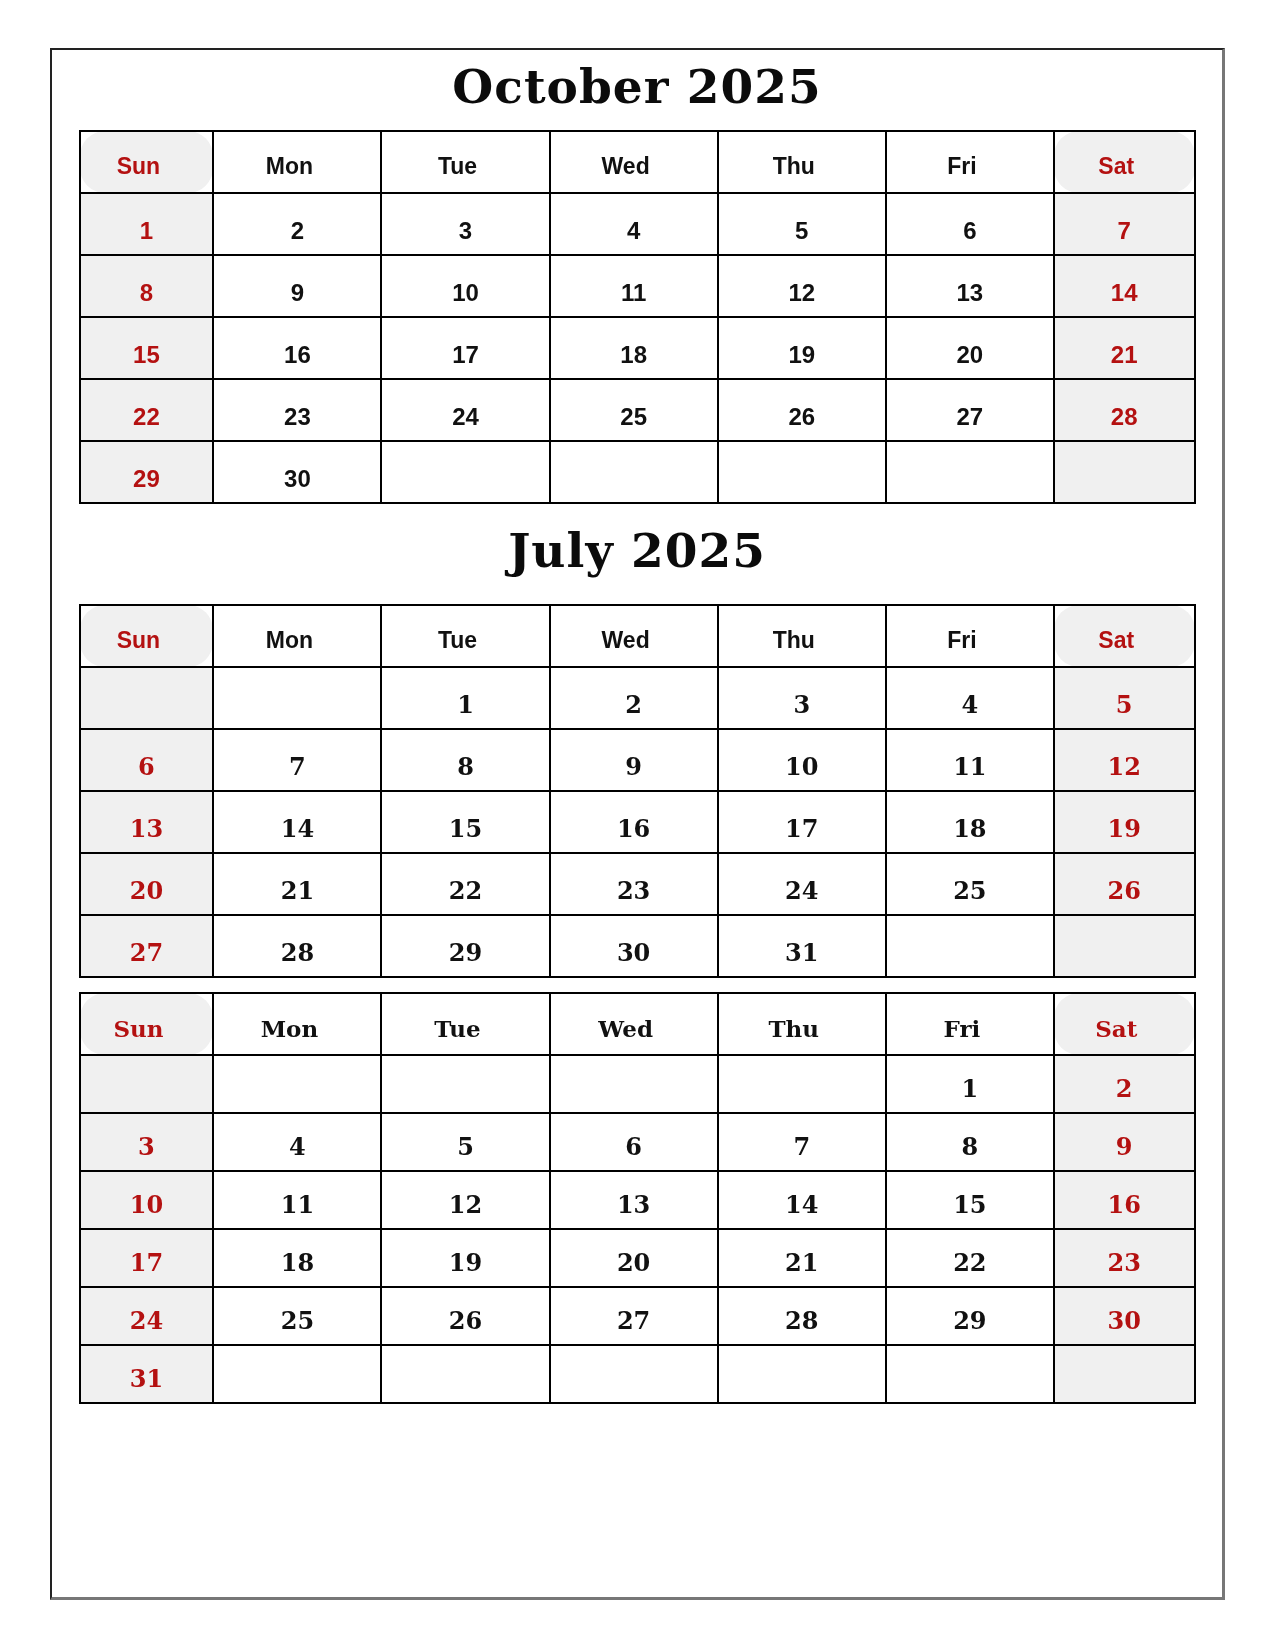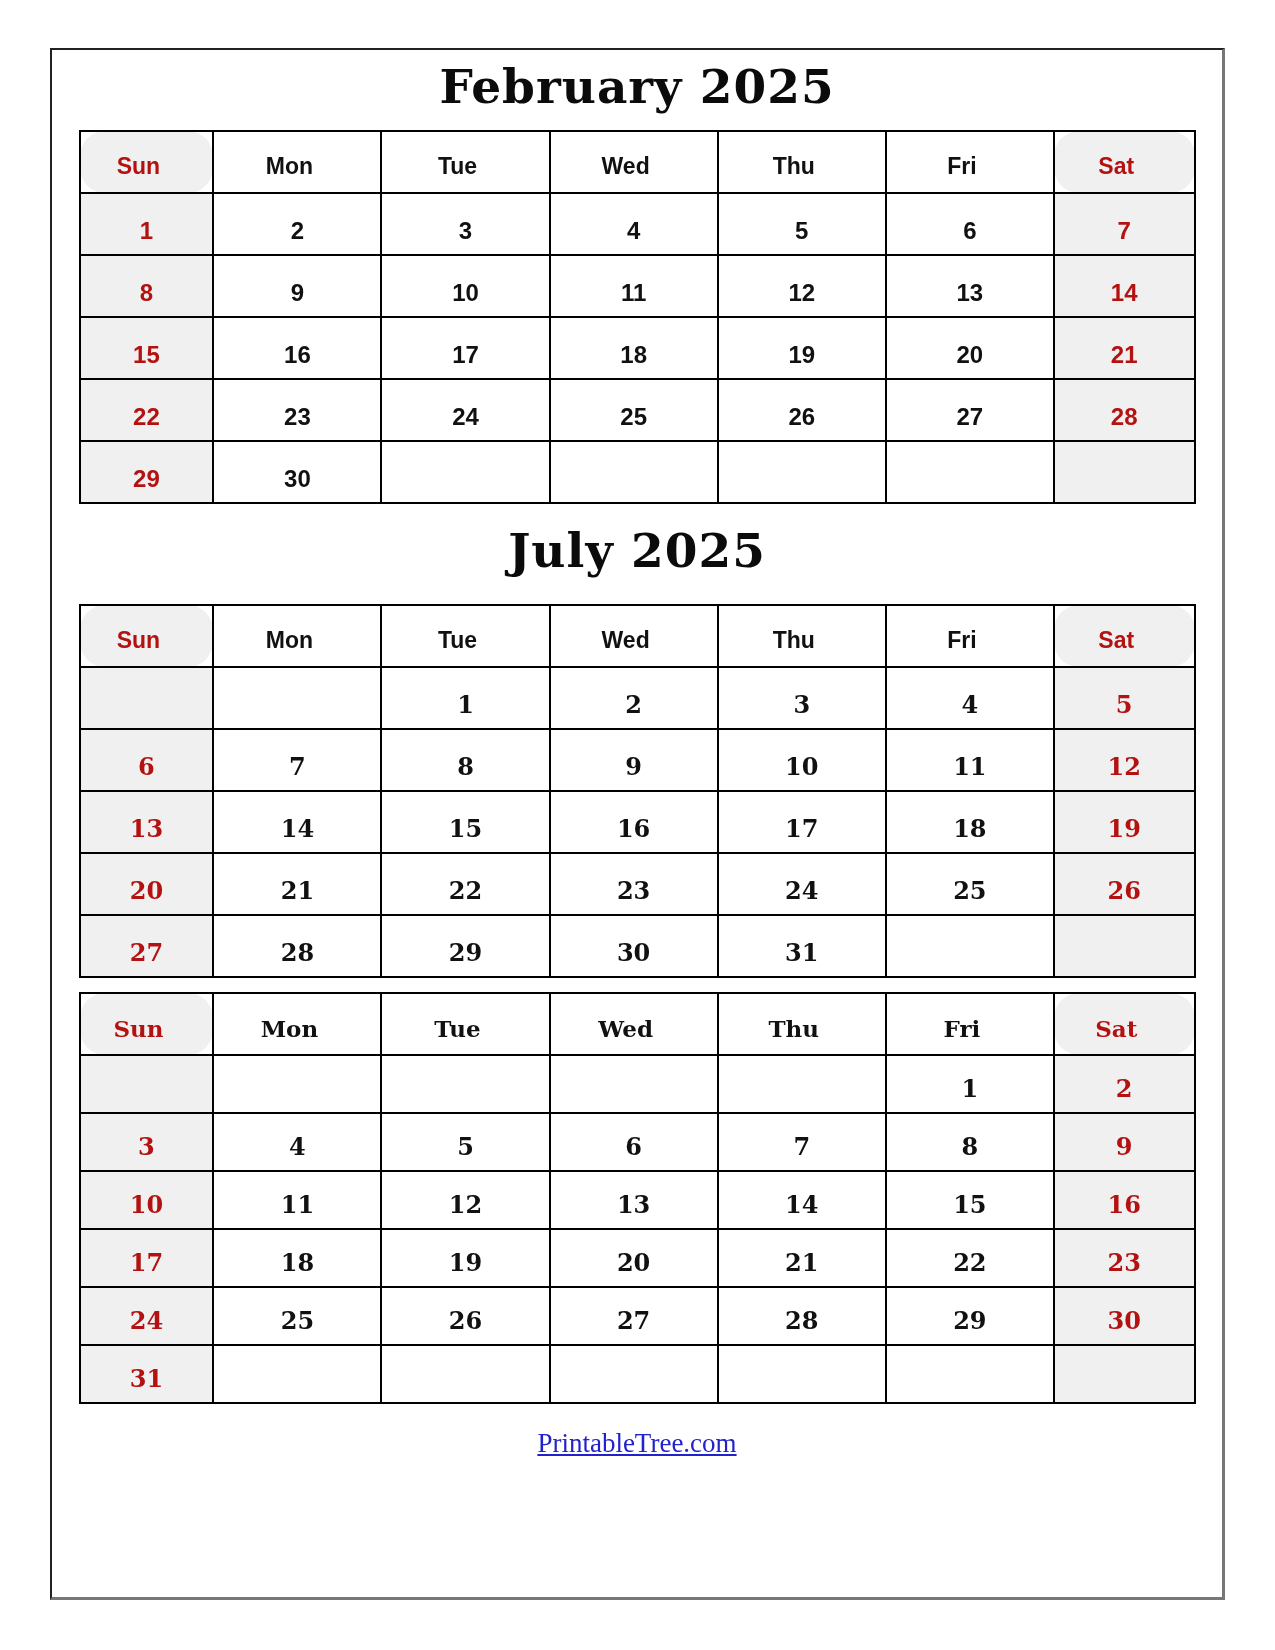--- a/index.html
+++ b/index.html
@@ -92,21 +92,21 @@
     color:var(--link);
     text-decoration:underline;
   }
 </style>
 </head>
 <body>
 
 <div class="page">
 
   <section>
-    <h2 id="june-title" class="month-title">February 2025</h2>
+    <h2 id="june-title" class="month-title">October 2025</h2>
     <table id="june-table" class="month-table">
         <colgroup>
           <col class="col-sun">
           <col class="col-mid">
           <col class="col-mid">
           <col class="col-mid">
           <col class="col-mid">
           <col class="col-mid">
           <col class="col-sat">
         </colgroup>
@@ -318,17 +318,14 @@
             <td></td>
             <td></td>
             <td></td>
             <td></td>
             <td class="weekend"></td>
           </tr>
         </tbody>
       </table>
   </section>
 
-  <div class="footer">
-    <a href="#">PrintableTree.com</a>
-  </div>
 
 </div>
 
 </body></html>

